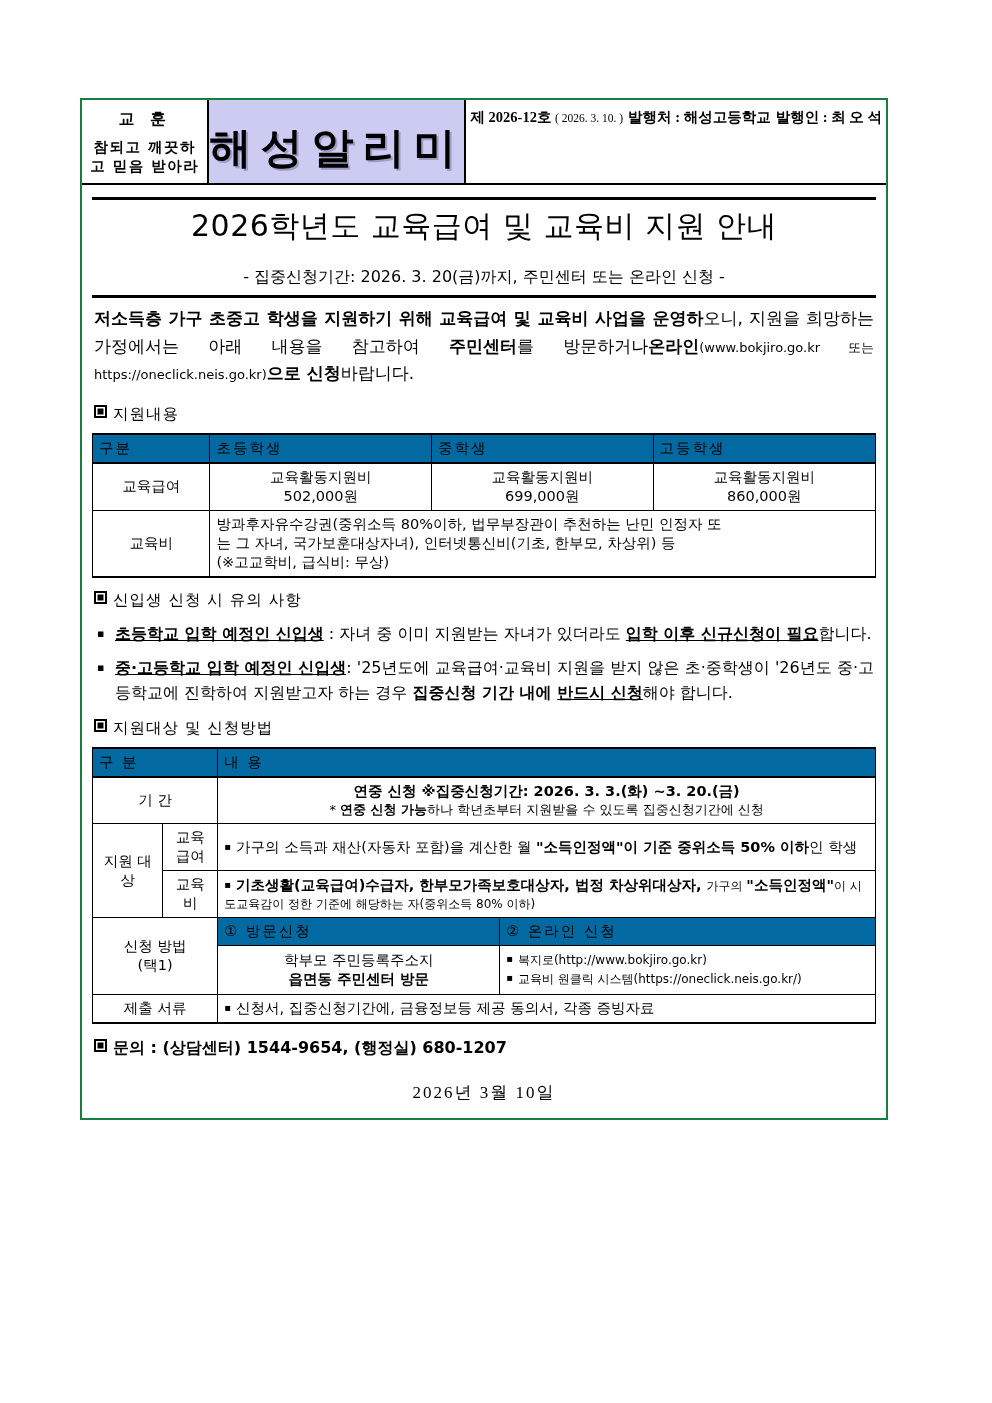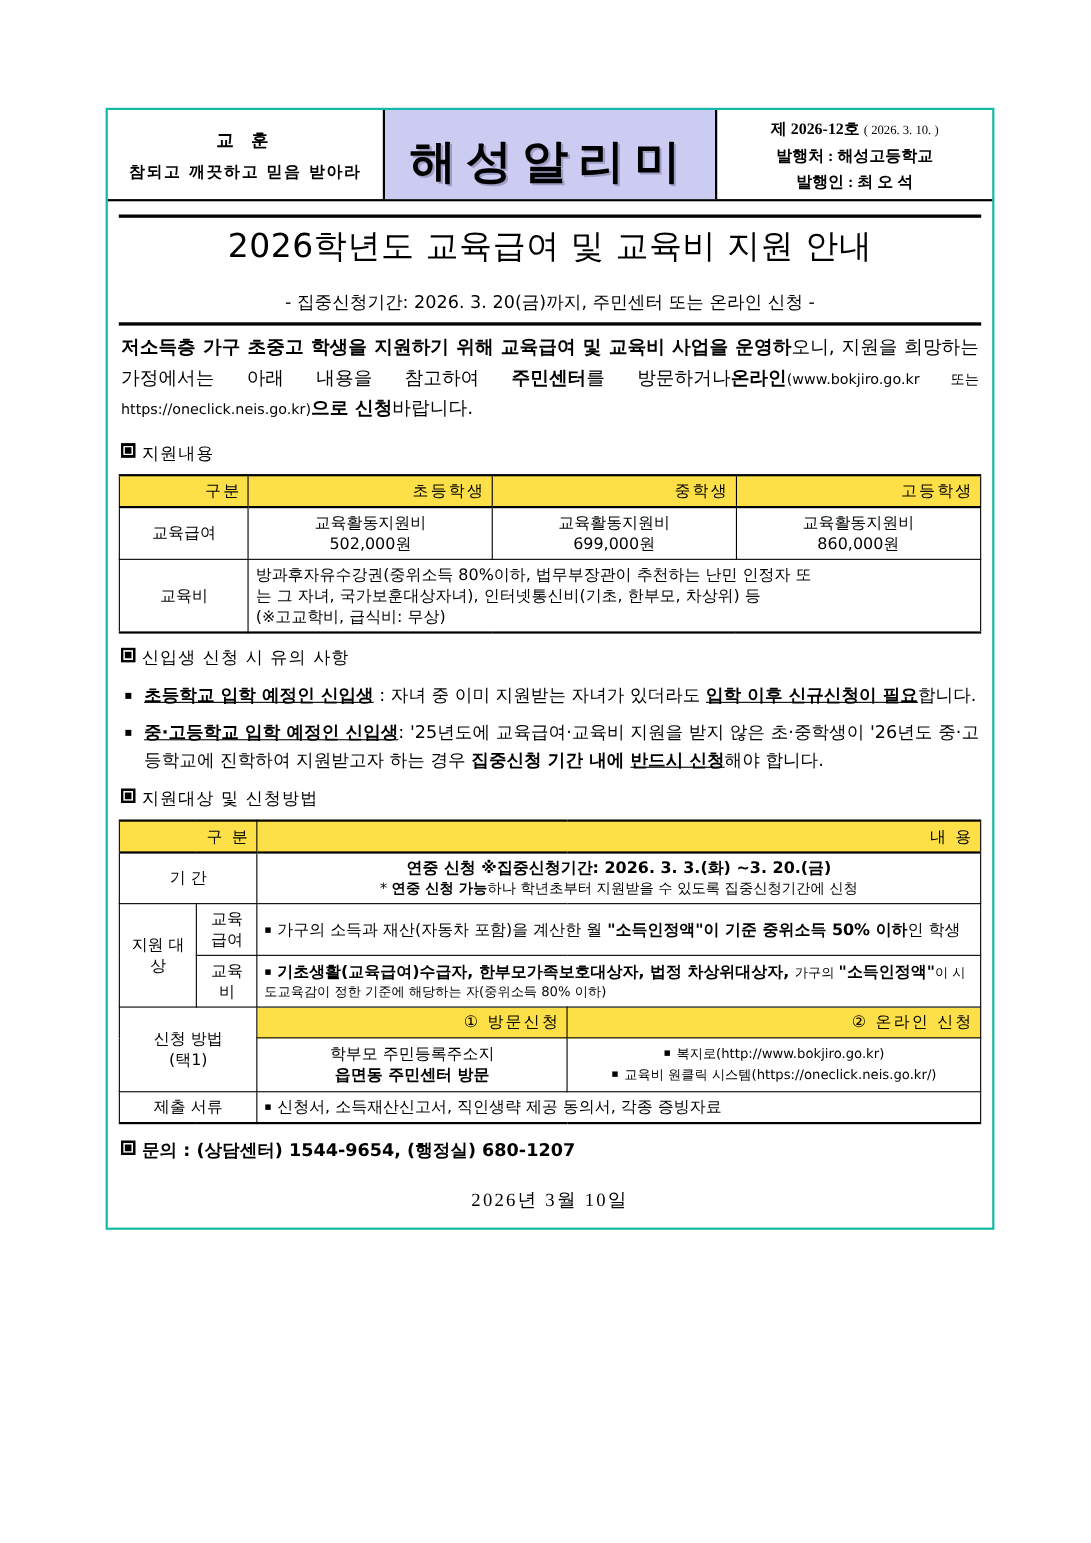--- a/index.html
+++ b/index.html
@@ -10,25 +10,25 @@
   body {
     width: 992px;
     height: 1403px;
     font-family: "Liberation Serif", "DejaVu Serif", serif;
     color: #000000;
     position: relative;
     overflow: hidden;
   }
   .page {
     position: absolute;
-    left: 96px;
+    left: 80px;
     top: 98px;
     width: 808px;
     box-sizing: border-box;
-    border: 2px solid #14b8a6;
+    border: 2px solid #15803d;
   }
 
   
   .masthead {
     display: flex;
     align-items: stretch;
     border-bottom: 2px solid #000;
   }
   .masthead-motto {
     width: 252px;
@@ -69,21 +69,21 @@
     font-family: "DejaVu Sans", "Liberation Sans", sans-serif;
     text-shadow: 2px 2px 0 rgba(120,120,160,0.55);
     white-space: nowrap;
     margin-top: 12px;
   }
   .masthead-issue {
     flex: 1;
     text-align: center;
     padding: 8px 4px 6px;
     display: flex;
-    flex-direction: column;
+    flex-direction: row;
     justify-content: center;
     gap: 5px;
   }
   .issue-line {
     font-size: 14.5px;
     font-weight: bold;
     white-space: nowrap;
   }
   .issue-line .small {
     font-size: 11.5px;
@@ -153,22 +153,22 @@
   }
   table.grid td, table.grid th {
     border: 1px solid #000;
     padding: 4px 6px;
     font-size: 14.5px;
     vertical-align: middle;
     font-weight: normal;
   }
   table.grid { border-top: 2.5px solid #000; border-bottom: 2.5px solid #000; }
   .hdr {
-    background: #fde047;
-    text-align: right;
+    background: #0369a1;
+    text-align: left;
     letter-spacing: 2px;
   }
   .ctr { text-align: center; }
   .thickb { border-bottom: 2.5px solid #000 !important; }
 
   
   .bullets { margin: 10px 0 0 0; }
   .bullet-row {
     display: flex;
     font-size: 16px;
@@ -190,21 +190,21 @@
 
   .cell-note { font-size: 13px; }
   .cell-list { margin: 0; padding: 0; list-style: none; }
   .cell-list li { margin: 2px 0; }
   .dot::before {
     content: "\25AA";
     font-size: 10px;
     margin-right: 5px;
     vertical-align: 2px;
   }
-  .tiny { font-size: 12px; text-align: center; }
+  .tiny { font-size: 12px; }
 
   .contact {
     font-size: 16px;
     margin: 14px 0 0 2px;
     font-family: "DejaVu Sans", "Liberation Sans", sans-serif;
     font-weight: bold;
   }
   .date-line {
     text-align: center;
     font-size: 17px;
@@ -385,21 +385,21 @@
             <ul class="cell-list">
               <li class="dot tiny">복지로(http://www.bokjiro.go.kr)</li>
               <li class="dot tiny">교육비 원클릭 시스템(https://oneclick.neis.go.kr/)</li>
             </ul>
           </td>
         </tr>
 
         <tr>
           <td colspan="2" class="ctr">제출 서류</td>
           <td colspan="2">
-            <span class="dot"></span><span>신청서, 소득재산신고서, 직인생략 제공 동의서, 각종 증빙자료</span>
+            <span class="dot"></span><span>신청서, 집중신청기간에, 금융정보등 제공 동의서, 각종 증빙자료</span>
           </td>
         </tr>
       </tbody>
     </table>
 
     <div class="contact">
       <span class="sq"></span><span>문의 : (상담센터) 1544-9654, (행정실) 680-1207</span>
     </div>
 
     <div class="date-line">2026년  3월  10일</div>

